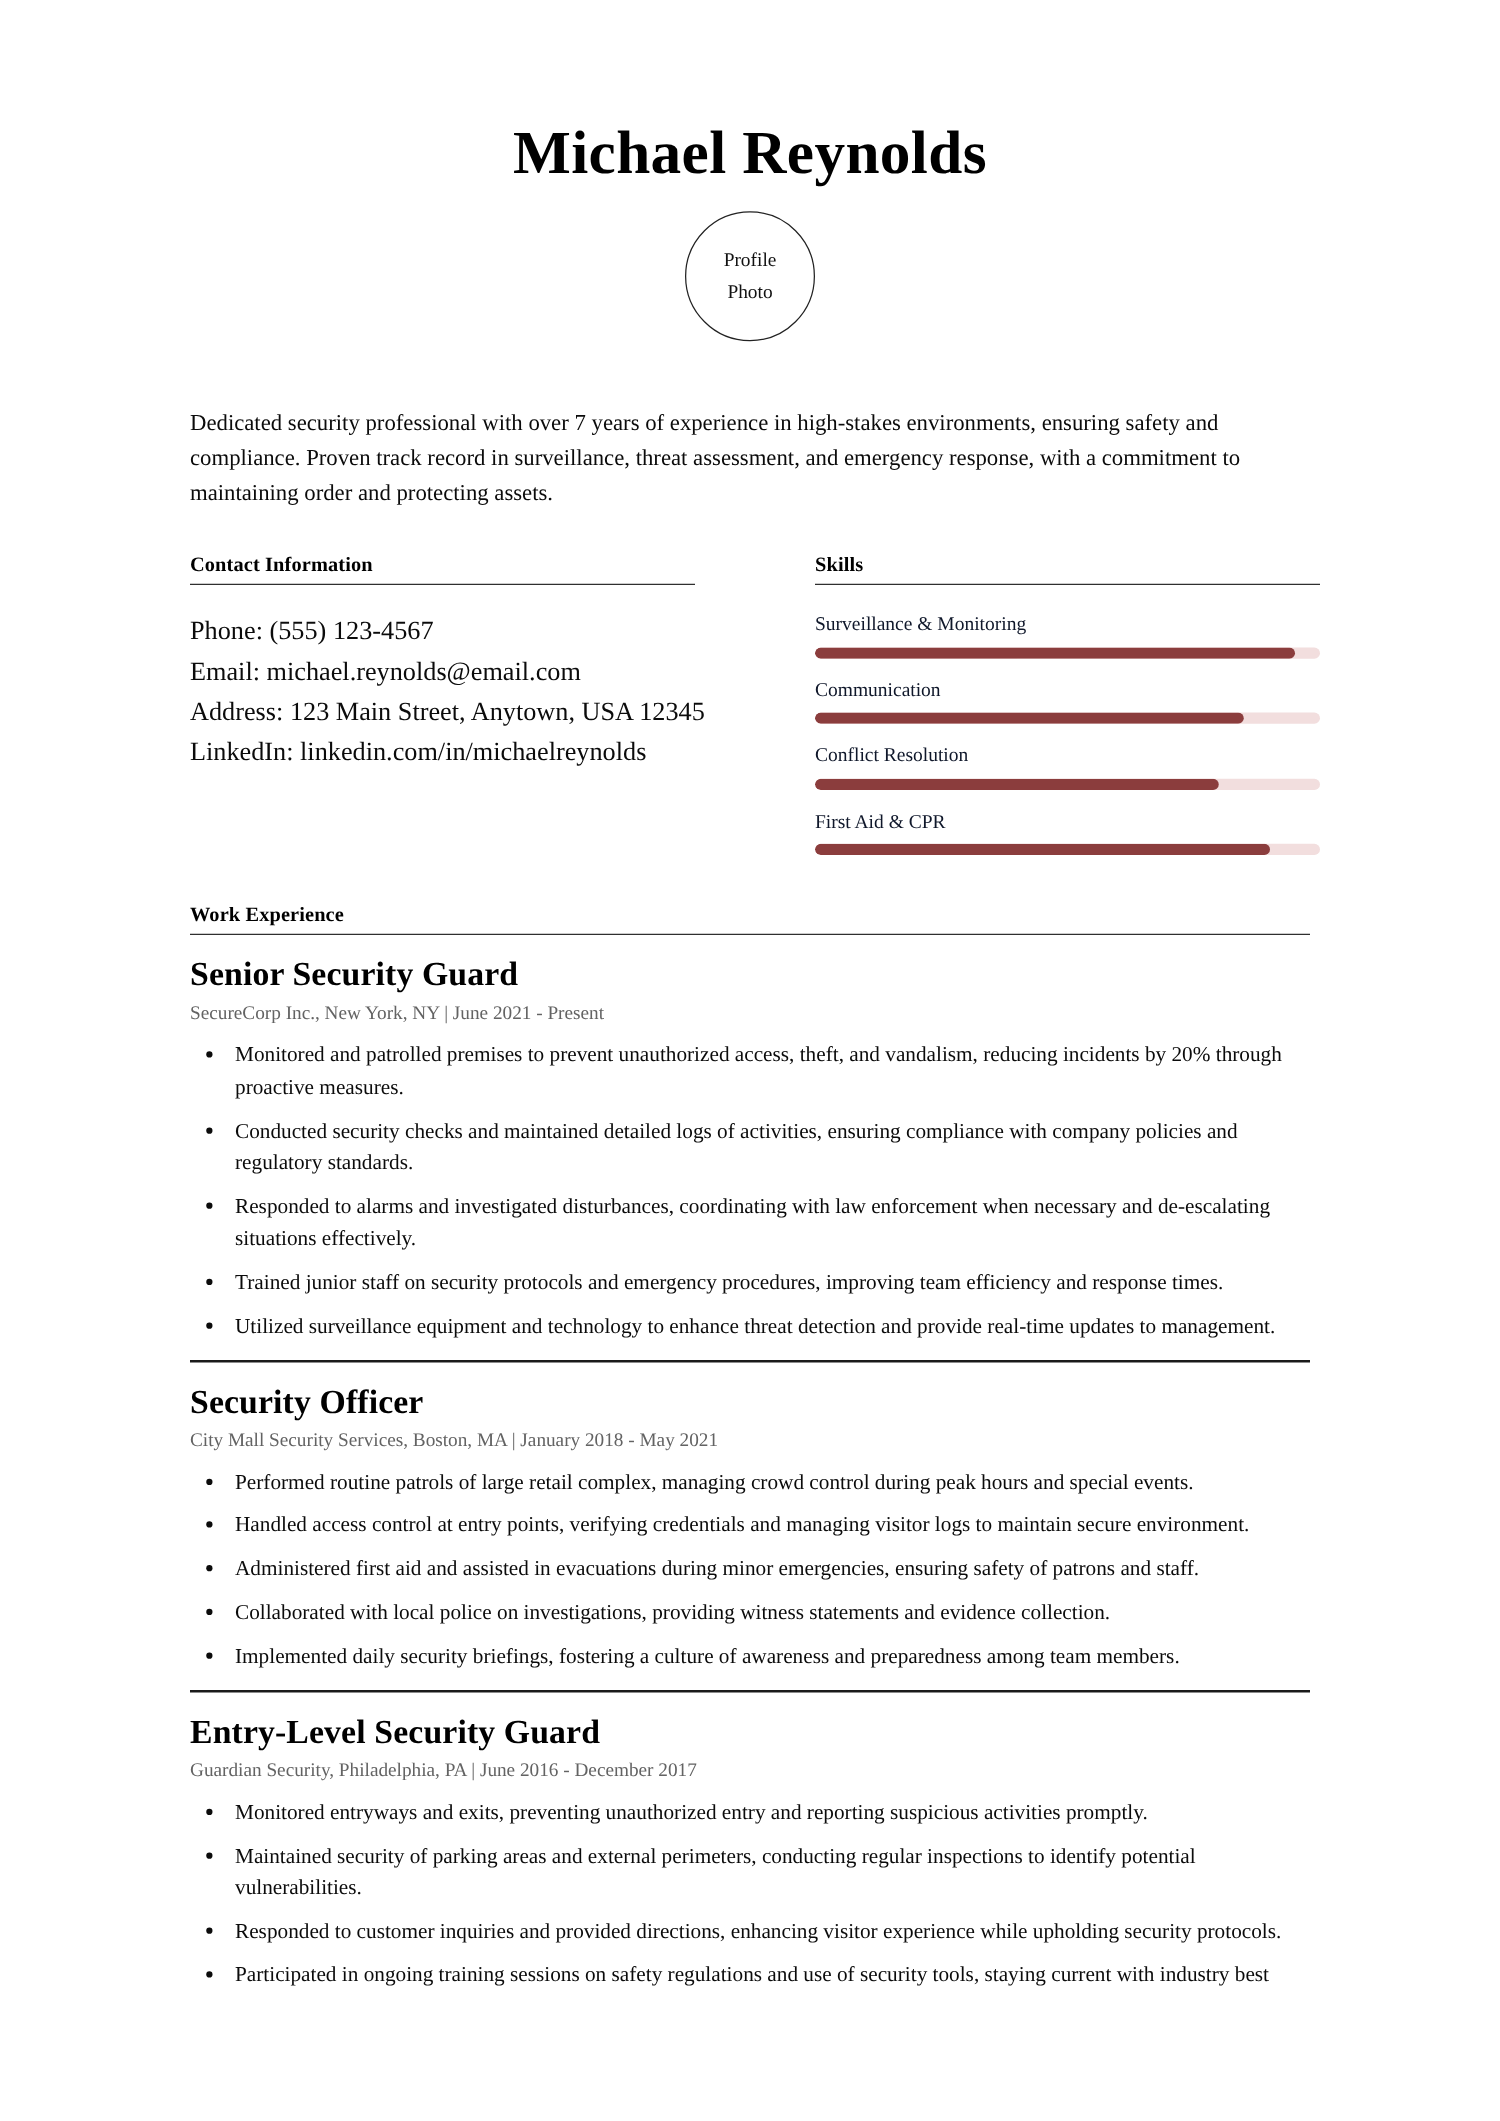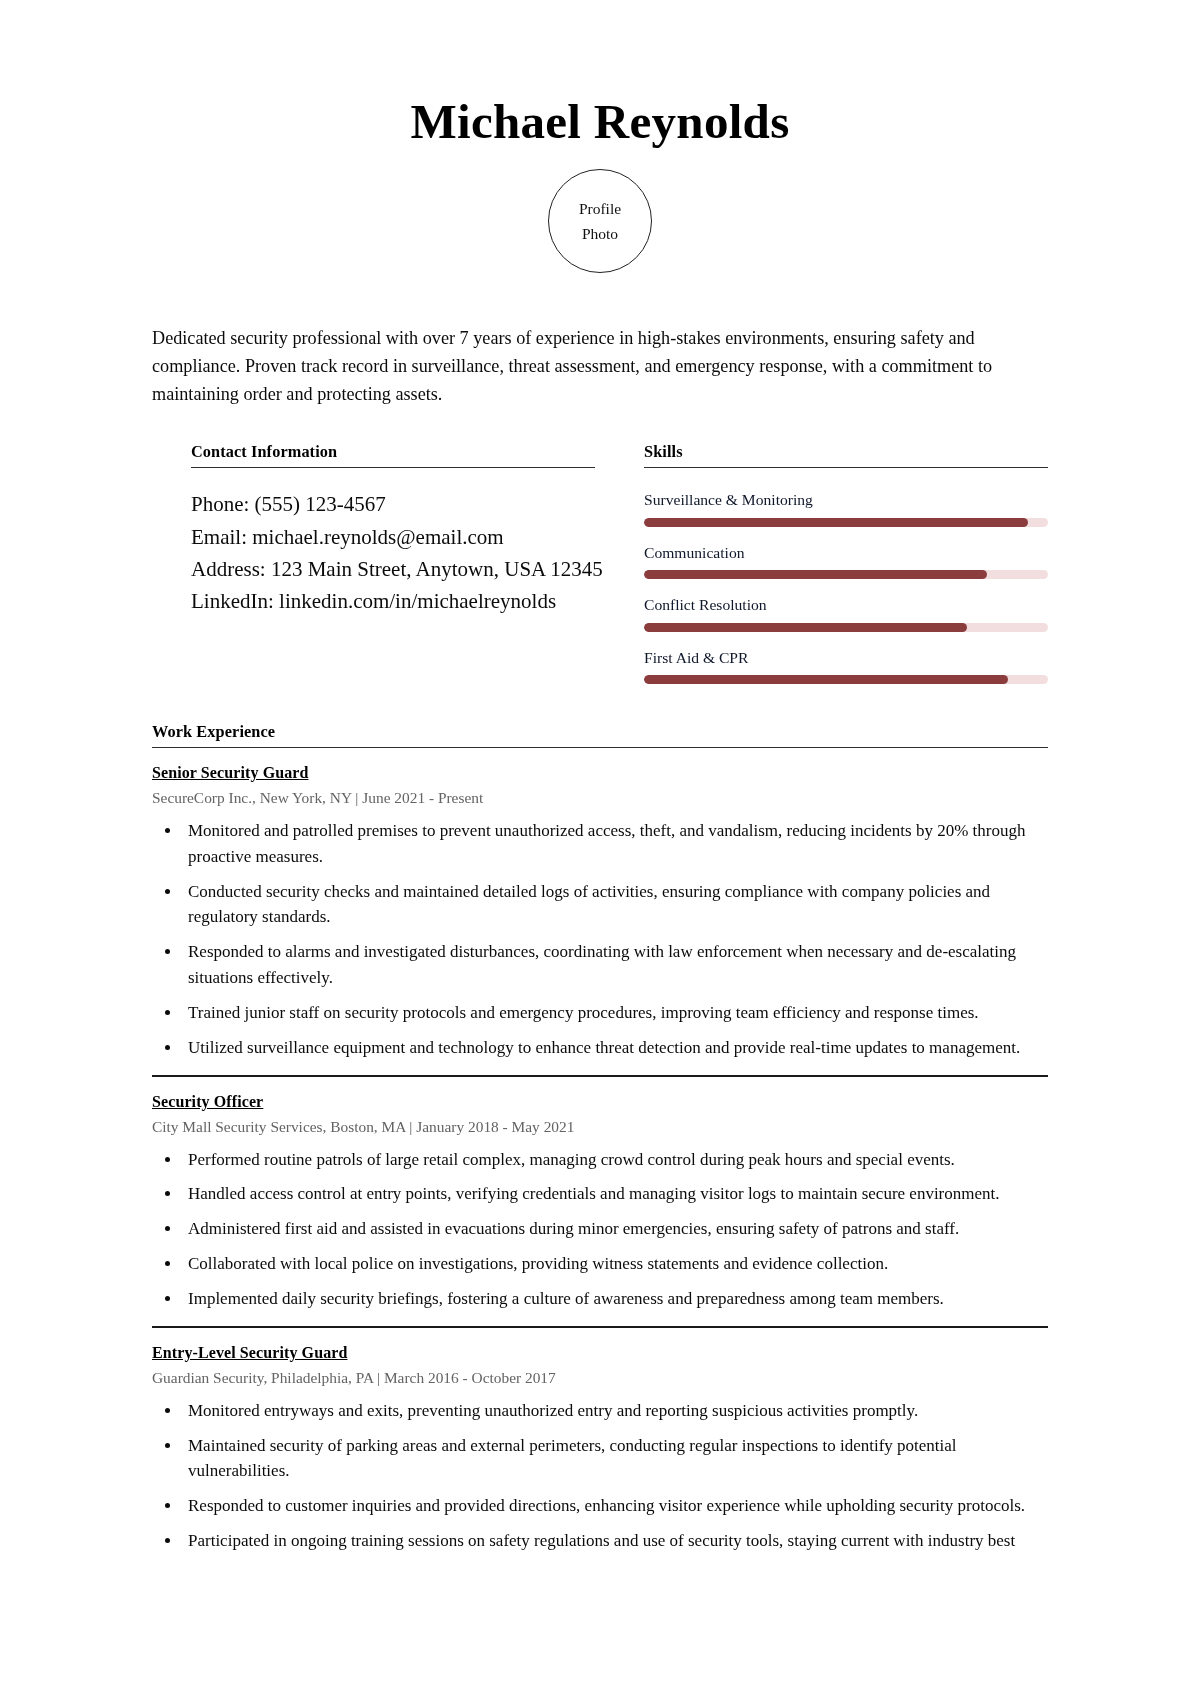--- a/index.html
+++ b/index.html
@@ -63,23 +63,22 @@
     font-size: 18.2px;
     line-height: 1.52;
     margin: 0 0 34px 0;
     color: #0b0b0b;
     text-align: left;
   }
 
   
   .cols {
     display: flex;
-    gap: 49px;
+    gap: 96px;
     align-items: flex-start;
-    justify-content: flex-end;
   }
   .col-left { width: 404px; flex: 0 0 404px; }
   .col-right { width: 404px; flex: 0 0 404px; }
 
   .sec-title {
     font-size: 16.3px;
     font-weight: bold;
     margin: 0 0 5px 0;
     letter-spacing: 0.1px;
   }
@@ -123,25 +122,24 @@
   .work-head { margin-top: 38px; }
   .work-head .sec-rule { margin-bottom: 0; }
 
   .job {
     padding-top: 16px;
     border-bottom: 2.1px solid #1a1a1a;
     padding-bottom: 14px;
   }
   .job:last-child { border-bottom: 0; }
   .job-title {
-    font-size: 16px;
+    font-size: 27px;
     font-weight: bold;
     margin: 0 0 7px 0;
     letter-spacing: 0.1px;
-    text-decoration: underline;
   }
   .job-meta {
     font-size: 15.4px;
     color: #636363;
     margin: 0 0 11px 0;
   }
   .job-bullets {
     margin: 0;
     padding-left: 30px;
     list-style: disc;
@@ -245,21 +243,21 @@
         <li>Performed routine patrols of large retail complex, managing crowd control during peak hours and special events.</li>
         <li>Handled access control at entry points, verifying credentials and managing visitor logs to maintain secure environment.</li>
         <li>Administered first aid and assisted in evacuations during minor emergencies, ensuring safety of patrons and staff.</li>
         <li>Collaborated with local police on investigations, providing witness statements and evidence collection.</li>
         <li>Implemented daily security briefings, fostering a culture of awareness and preparedness among team members.</li>
       </ul>
     </div>
 
     <div class="job">
       <h3 class="job-title">Entry-Level Security Guard</h3>
-      <div class="job-meta">Guardian Security, Philadelphia, PA | March 2016 - October 2017</div>
+      <div class="job-meta">Guardian Security, Philadelphia, PA | June 2016 - December 2017</div>
       <ul class="job-bullets">
         <li>Monitored entryways and exits, preventing unauthorized entry and reporting suspicious activities promptly.</li>
         <li>Maintained security of parking areas and external perimeters, conducting regular inspections to identify potential vulnerabilities.</li>
         <li>Responded to customer inquiries and provided directions, enhancing visitor experience while upholding security protocols.</li>
         <li>Participated in ongoing training sessions on safety regulations and use of security tools, staying current with industry best</li>
       </ul>
     </div>
 
   </div>
 </div>

